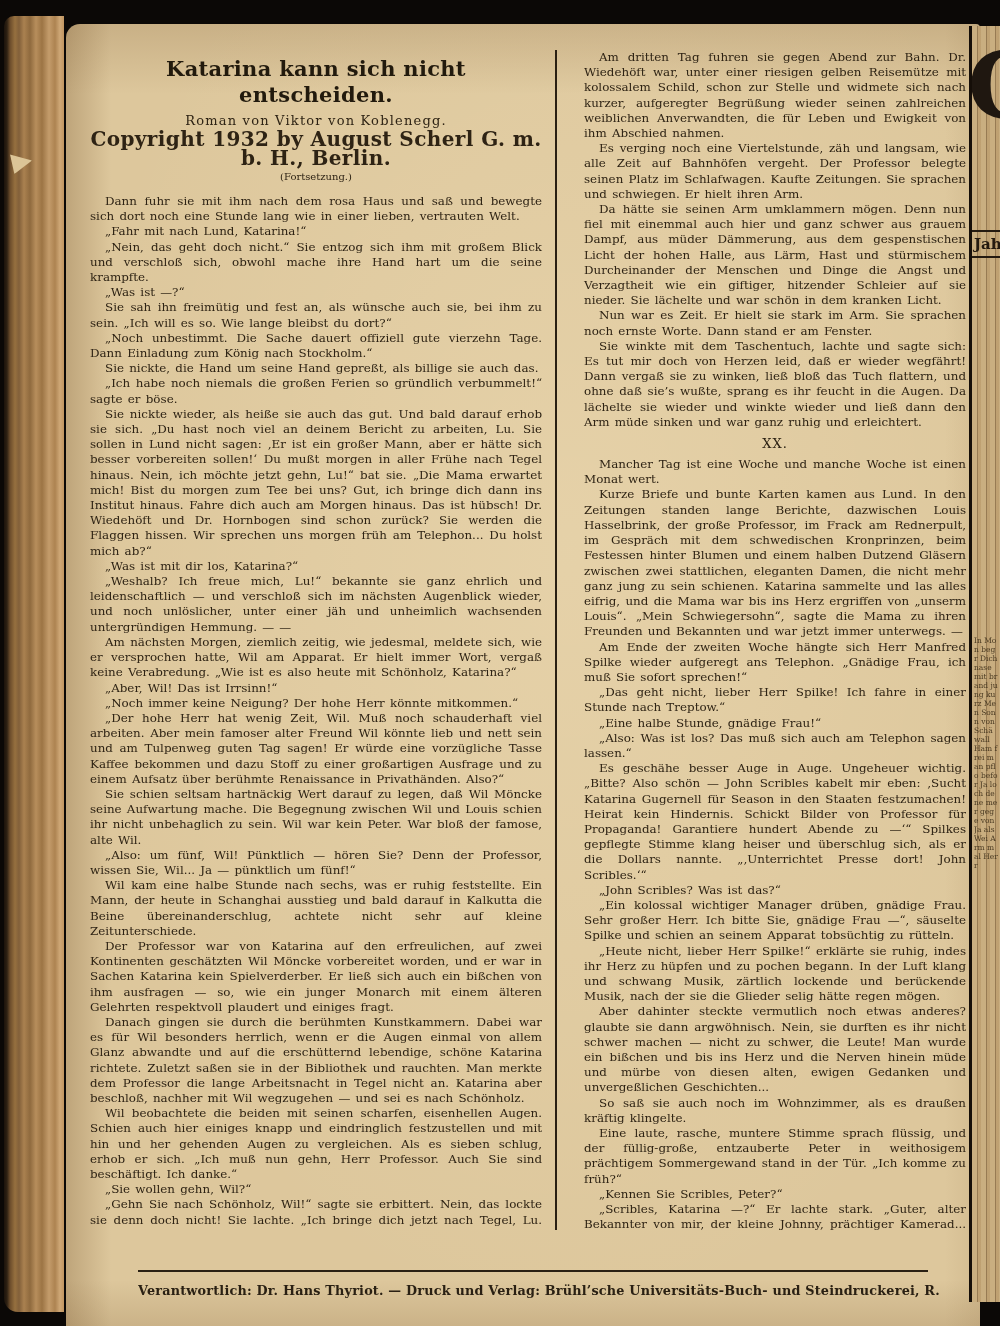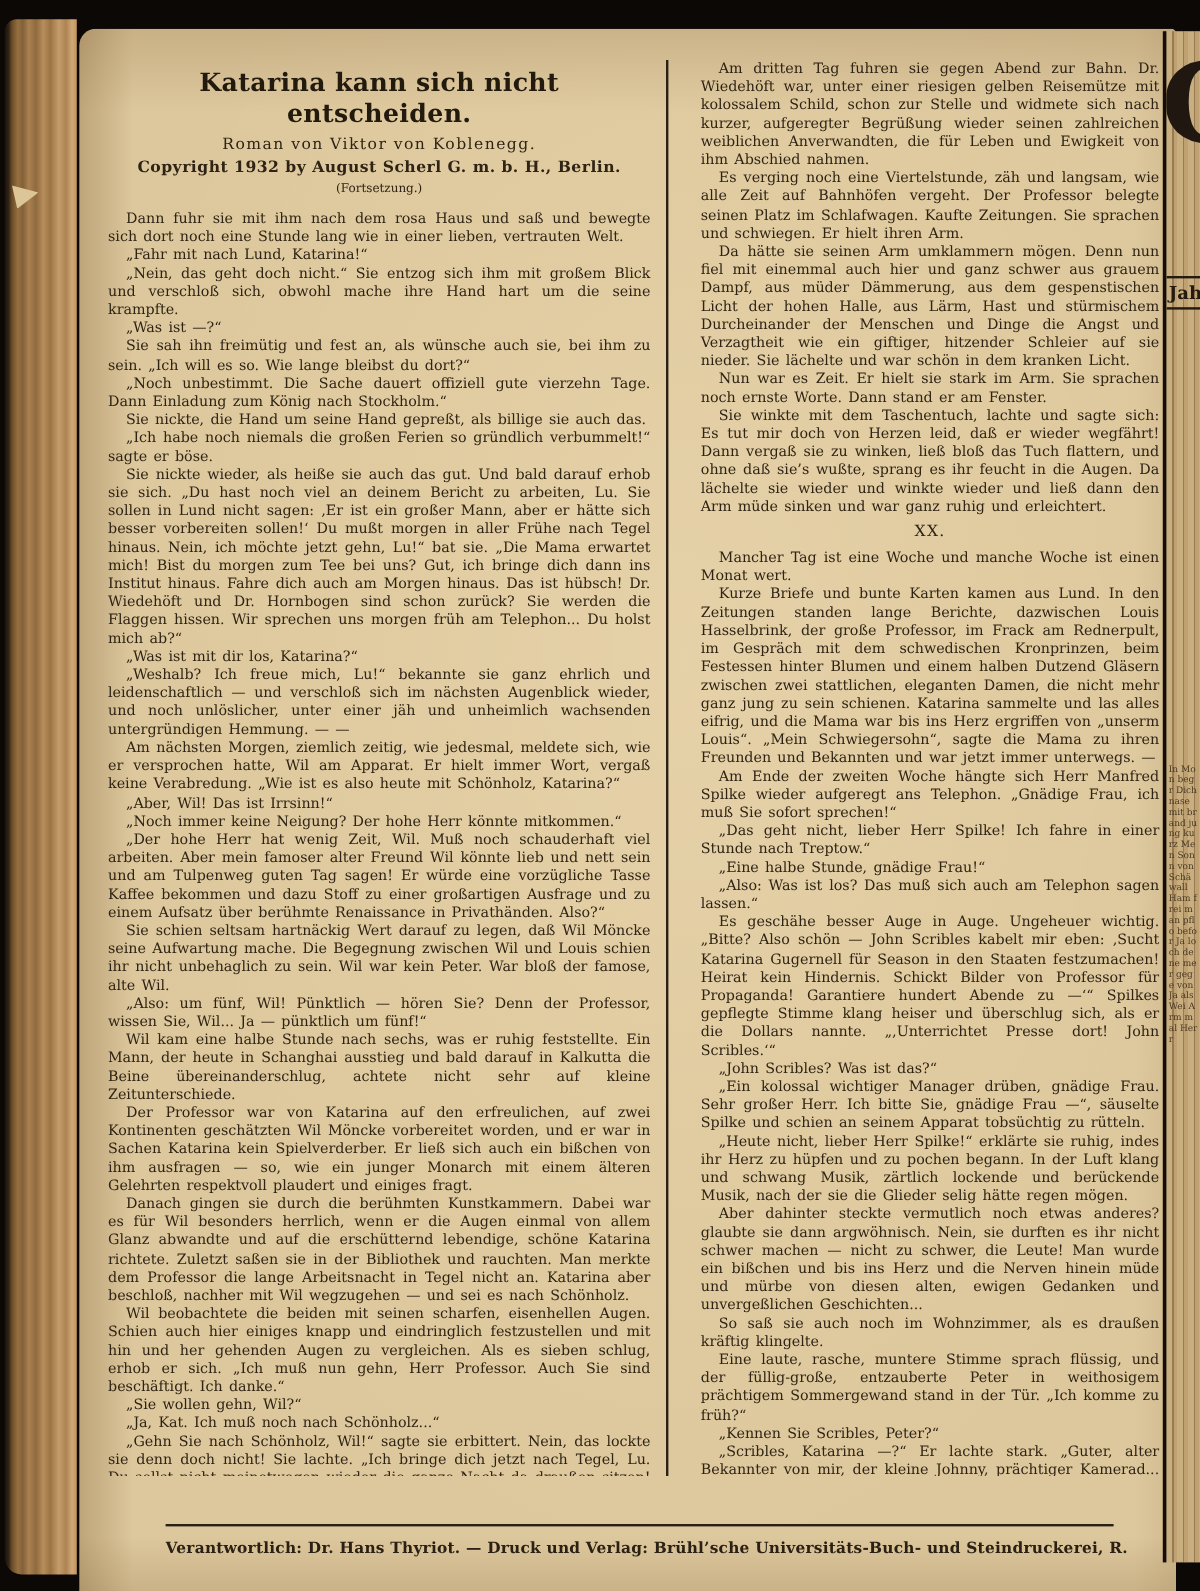--- a/index.html
+++ b/index.html
@@ -53,21 +53,21 @@
     flex:1;
     padding-left:27px;
     padding-right:6px;
   }
   .head{text-align:center;margin-bottom:9px;}
   .title{
     font-size:21px;line-height:26px;font-weight:bold;
     margin:6px 0 4px 0;color:#221a0d;letter-spacing:.3px;
   }
   .subtitle{font-size:13px;line-height:18px;letter-spacing:1.2px;}
-  .copyright{font-size:13px;line-height:19px;font-weight:bold;letter-spacing:.4px;}
+  .copyright{font-size:20px;line-height:19px;font-weight:bold;letter-spacing:.4px;}
   .forts{font-size:10px;line-height:17px;}
   .para{
     margin:0;
     font-size:11.9px;line-height:15.2px;
     text-align:justify;
     text-indent:15px;
     color:#2e2314;
     word-spacing:.12em;
   }
   .chapter{
@@ -141,21 +141,20 @@
           <p class="para">„Aber, Wil! Das ist Irrsinn!“</p>
           <p class="para">„Noch immer keine Neigung? Der hohe Herr könnte mitkommen.“</p>
           <p class="para">„Der hohe Herr hat wenig Zeit, Wil. Muß noch schauderhaft viel arbeiten. Aber mein famoser alter Freund Wil könnte lieb und nett sein und am Tulpenweg guten Tag sagen! Er würde eine vorzügliche Tasse Kaffee bekommen und dazu Stoff zu einer großartigen Ausfrage und zu einem Aufsatz über berühmte Renaissance in Privathänden. Also?“</p>
           <p class="para">Sie schien seltsam hartnäckig Wert darauf zu legen, daß Wil Möncke seine Aufwartung mache. Die Begegnung zwischen Wil und Louis schien ihr nicht unbehaglich zu sein. Wil war kein Peter. War bloß der famose, alte Wil.</p>
           <p class="para">„Also: um fünf, Wil! Pünktlich — hören Sie? Denn der Professor, wissen Sie, Wil... Ja — pünktlich um fünf!“</p>
           <p class="para">Wil kam eine halbe Stunde nach sechs, was er ruhig feststellte. Ein Mann, der heute in Schanghai ausstieg und bald darauf in Kalkutta die Beine übereinanderschlug, achtete nicht sehr auf kleine Zeitunterschiede.</p>
           <p class="para">Der Professor war von Katarina auf den erfreulichen, auf zwei Kontinenten geschätzten Wil Möncke vorbereitet worden, und er war in Sachen Katarina kein Spielverderber. Er ließ sich auch ein bißchen von ihm ausfragen — so, wie ein junger Monarch mit einem älteren Gelehrten respektvoll plaudert und einiges fragt.</p>
           <p class="para">Danach gingen sie durch die berühmten Kunstkammern. Dabei war es für Wil besonders herrlich, wenn er die Augen einmal von allem Glanz abwandte und auf die erschütternd lebendige, schöne Katarina richtete. Zuletzt saßen sie in der Bibliothek und rauchten. Man merkte dem Professor die lange Arbeitsnacht in Tegel nicht an. Katarina aber beschloß, nachher mit Wil wegzugehen — und sei es nach Schönholz.</p>
           <p class="para">Wil beobachtete die beiden mit seinen scharfen, eisenhellen Augen. Schien auch hier einiges knapp und eindringlich festzustellen und mit hin und her gehenden Augen zu vergleichen. Als es sieben schlug, erhob er sich. „Ich muß nun gehn, Herr Professor. Auch Sie sind beschäftigt. Ich danke.“</p>
           <p class="para">„Sie wollen gehn, Wil?“</p>
-          <p class="para">„Ja, Kat. Ich muß noch nach Schönholz...“</p>
           <p class="para">„Gehn Sie nach Schönholz, Wil!“ sagte sie erbittert. Nein, das lockte sie denn doch nicht! Sie lachte. „Ich bringe dich jetzt nach Tegel, Lu. Du sollst nicht meinetwegen wieder die ganze Nacht da draußen sitzen! Das ist auch für den zarten Dr. Wiedehöft nicht gut. Das verbiete ich euch!“</p>
         </div>
     </div>
     <div class="col col-right">
       <div class="body">
           <p class="para">Am dritten Tag fuhren sie gegen Abend zur Bahn. Dr. Wiedehöft war, unter einer riesigen gelben Reisemütze mit kolossalem Schild, schon zur Stelle und widmete sich nach kurzer, aufgeregter Begrüßung wieder seinen zahlreichen weiblichen Anverwandten, die für Leben und Ewigkeit von ihm Abschied nahmen.</p>
           <p class="para">Es verging noch eine Viertelstunde, zäh und langsam, wie alle Zeit auf Bahnhöfen vergeht. Der Professor belegte seinen Platz im Schlafwagen. Kaufte Zeitungen. Sie sprachen und schwiegen. Er hielt ihren Arm.</p>
           <p class="para">Da hätte sie seinen Arm umklammern mögen. Denn nun fiel mit einemmal auch hier und ganz schwer aus grauem Dampf, aus müder Dämmerung, aus dem gespenstischen Licht der hohen Halle, aus Lärm, Hast und stürmischem Durcheinander der Menschen und Dinge die Angst und Verzagtheit wie ein giftiger, hitzender Schleier auf sie nieder. Sie lächelte und war schön in dem kranken Licht.</p>
           <p class="para">Nun war es Zeit. Er hielt sie stark im Arm. Sie sprachen noch ernste Worte. Dann stand er am Fenster.</p>
           <p class="para">Sie winkte mit dem Taschentuch, lachte und sagte sich: Es tut mir doch von Herzen leid, daß er wieder wegfährt! Dann vergaß sie zu winken, ließ bloß das Tuch flattern, und ohne daß sie’s wußte, sprang es ihr feucht in die Augen. Da lächelte sie wieder und winkte wieder und ließ dann den Arm müde sinken und war ganz ruhig und erleichtert.</p>

